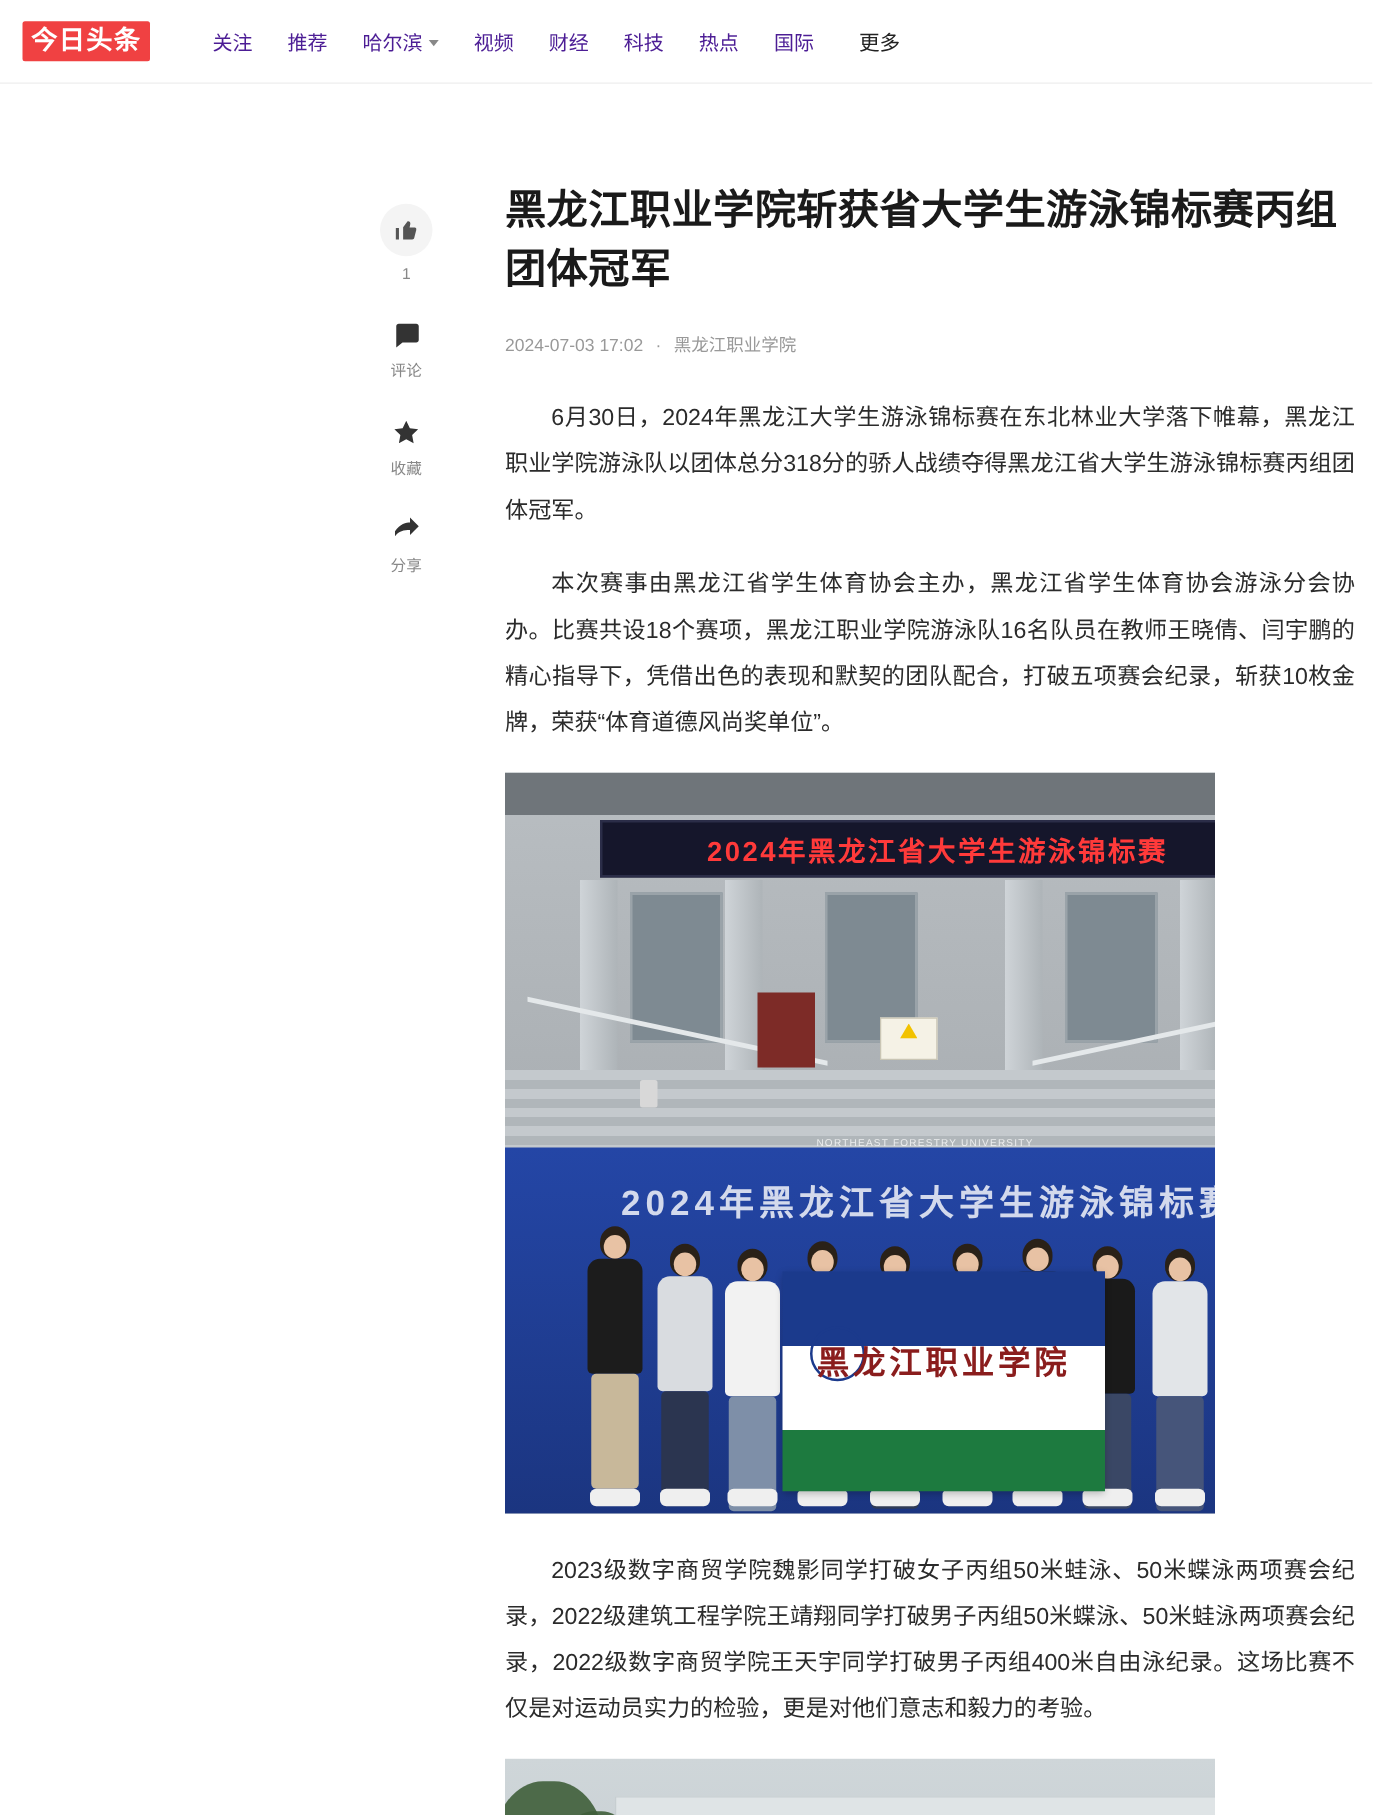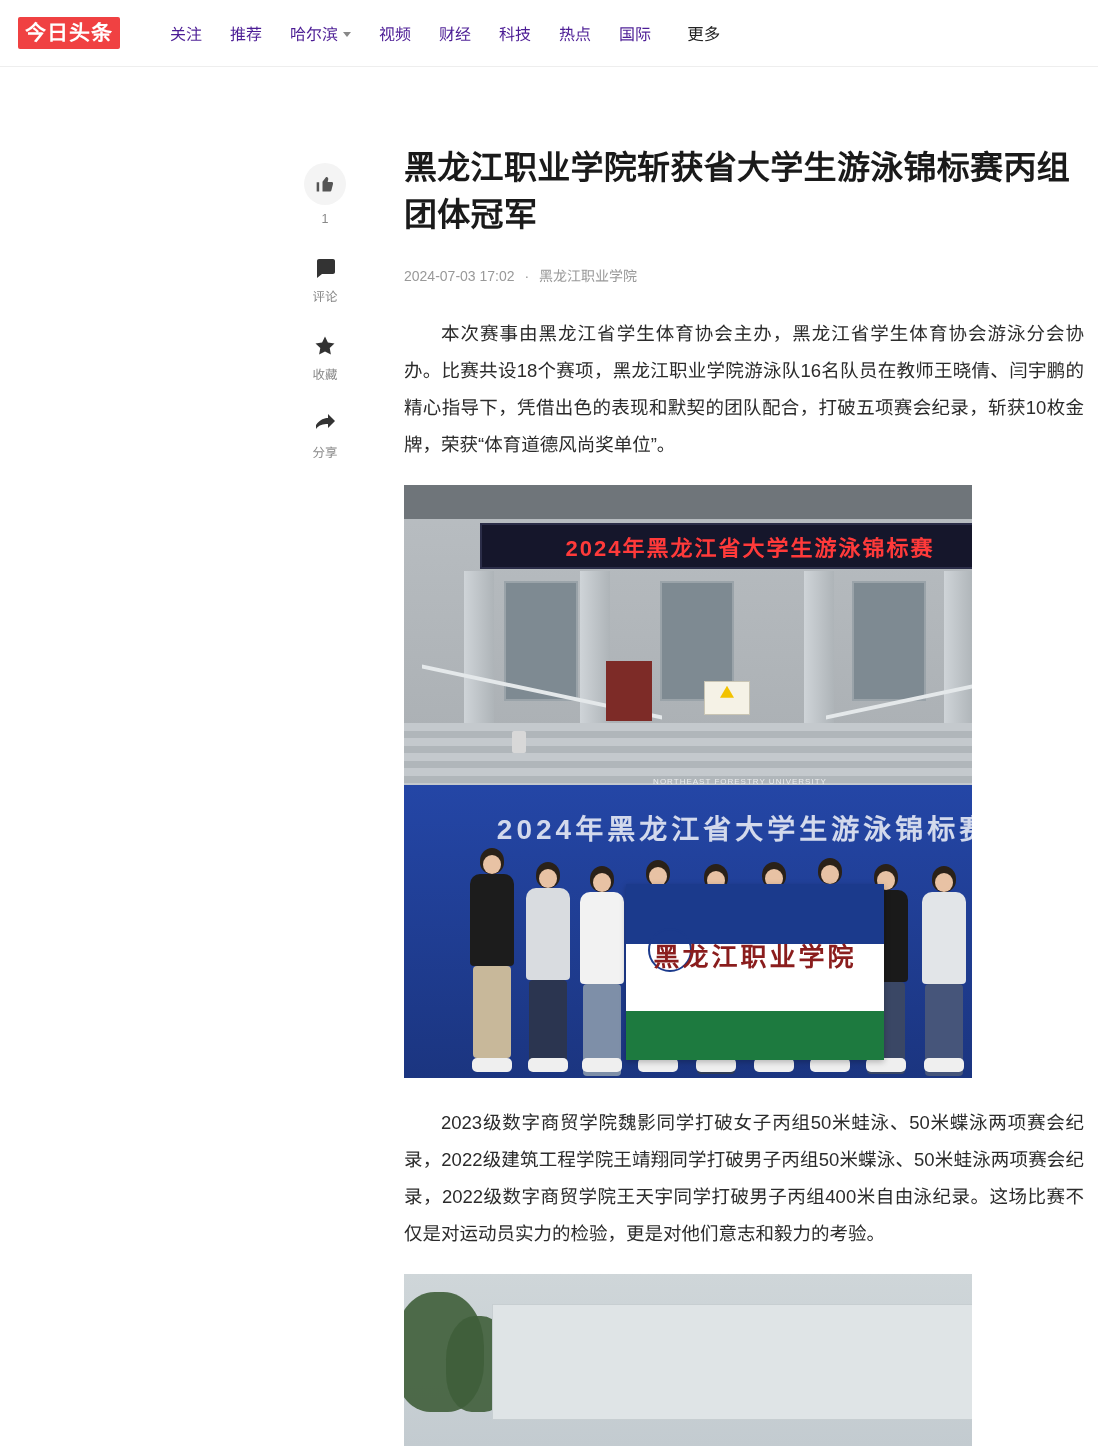--- a/index.html
+++ b/index.html
@@ -391,20 +391,21 @@
 
   <div class="article">
     <h1 class="title">黑龙江职业学院斩获省大学生游泳锦标赛丙组团体冠军</h1>
 
     <div class="meta">
       <span>2024-07-03 17:02</span>
       <span class="sep">·</span>
       <span>黑龙江职业学院</span>
     </div>
 
+    <p class="para">6月30日，2024年黑龙江大学生游泳锦标赛在东北林业大学落下帷幕，黑龙江职业学院游泳队以团体总分318分的骄人战绩夺得黑龙江省大学生游泳锦标赛丙组团体冠军。</p>
     <p class="para">本次赛事由黑龙江省学生体育协会主办，黑龙江省学生体育协会游泳分会协办。比赛共设18个赛项，黑龙江职业学院游泳队16名队员在教师王晓倩、闫宇鹏的精心指导下，凭借出色的表现和默契的团队配合，打破五项赛会纪录，斩获10枚金牌，荣获“体育道德风尚奖单位”。</p>
 
     <div class="figure">
       <div class="photo1">
         <div class="p1-building"></div>
         <div class="p1-roof"></div>
         <div class="p1-banner">
           <span>2024年黑龙江省大学生游泳锦标赛</span>
         </div>
         <div class="p1-col" style="left:60px"></div>

